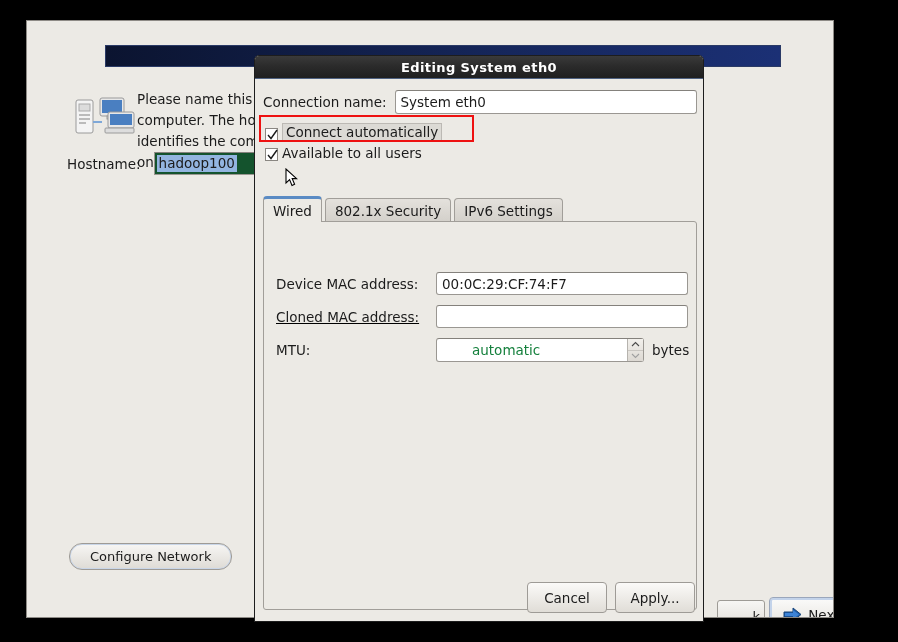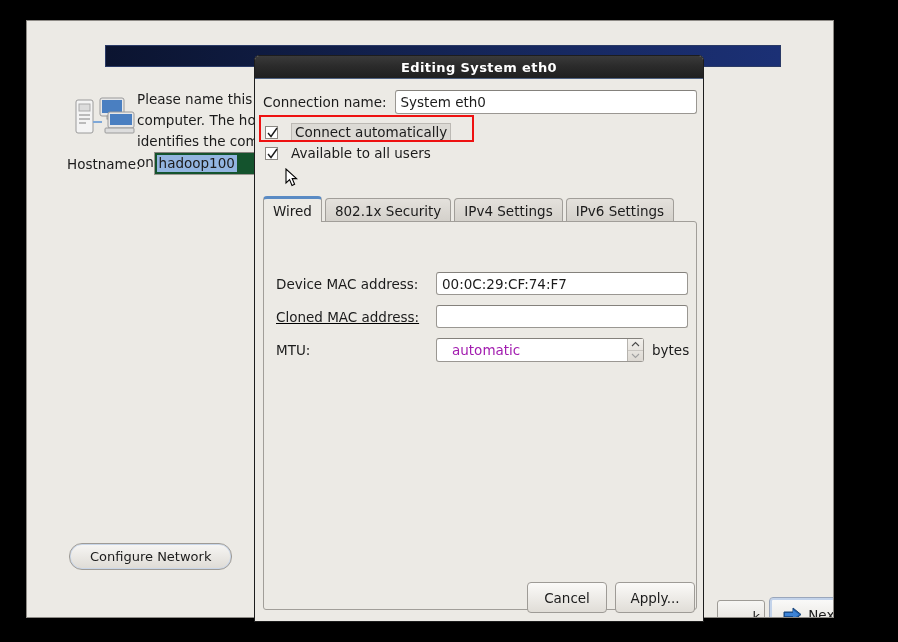--- a/index.html
+++ b/index.html
@@ -180,22 +180,22 @@
     border: 1px solid #9a9792;
     border-top-color: #84817c;
     border-radius: 3px;
     display: flex; align-items: center;
     padding: 5px 5px;
     font-size: 13.5px; color: #1b1b1b;
   }
 
   .cb-row {
     position: absolute;
-    display: flex; align-items: center;
-    gap: 13px;
+    display: flex; align-items: flex-end;
+    gap: 4px;
   }
   #cb-auto-row  { left: 10px; top: 44px; }
   #cb-users-row { left: 10px; top: 66px; }
   .checkbox {
     width: 13px; height: 13px;
     background: #ffffff;
     border: 1px solid #8a8782;
     position: relative;
   }
   .checkbox svg { position: absolute; left: 0px; top: -1px; }
@@ -281,22 +281,22 @@
     height: 24px;
     border: 1px solid #9a9792;
     border-top-color: #84817c;
     border-radius: 3px;
     background: #ffffff;
     width: 208px;
   }
   #mtu-input {
     flex: 1;
     display: flex; align-items: center;
-    padding: 0 15px;
-    font-size: 13.5px; color: #a21caf;
+    padding: 0 5px;
+    font-size: 13.5px; color: #15803d; margin-left: 30px;
   }
   #mtu-buttons {
     width: 16px;
     border-left: 1px solid #b6b3ae;
     background: linear-gradient(to bottom, #f2f0ec, #ddd9d3);
     display: flex; flex-direction: column;
   }
   .spin-btn {
     flex: 1;
     display: flex; align-items: center; justify-content: center;
@@ -422,21 +422,20 @@
 
       <div id="cursor">
         <svg width="13" height="19" viewBox="0 0 13 19">
           <path d="M1 1 L1 15 L4.6 11.6 L7 17.5 L9.6 16.3 L7.2 10.6 L11.6 10.6 Z" fill="#ffffff" stroke="#000000" stroke-width="1.1"></path>
         </svg>
       </div>
 
       <div id="tabs">
         <div class="tab active">Wired</div>
         <div class="tab">802.1x Security</div>
-        <div class="tab">IPv4 Settings</div>
         <div class="tab">IPv6 Settings</div>
       </div>
 
       <div id="tab-panel">
 
         <div class="field-row" id="row-mac">
           <span class="field-label">Device MAC address:</span>
           <div class="field-input" id="mac-input">00:0C:29:CF:74:F7</div>
         </div>
 

